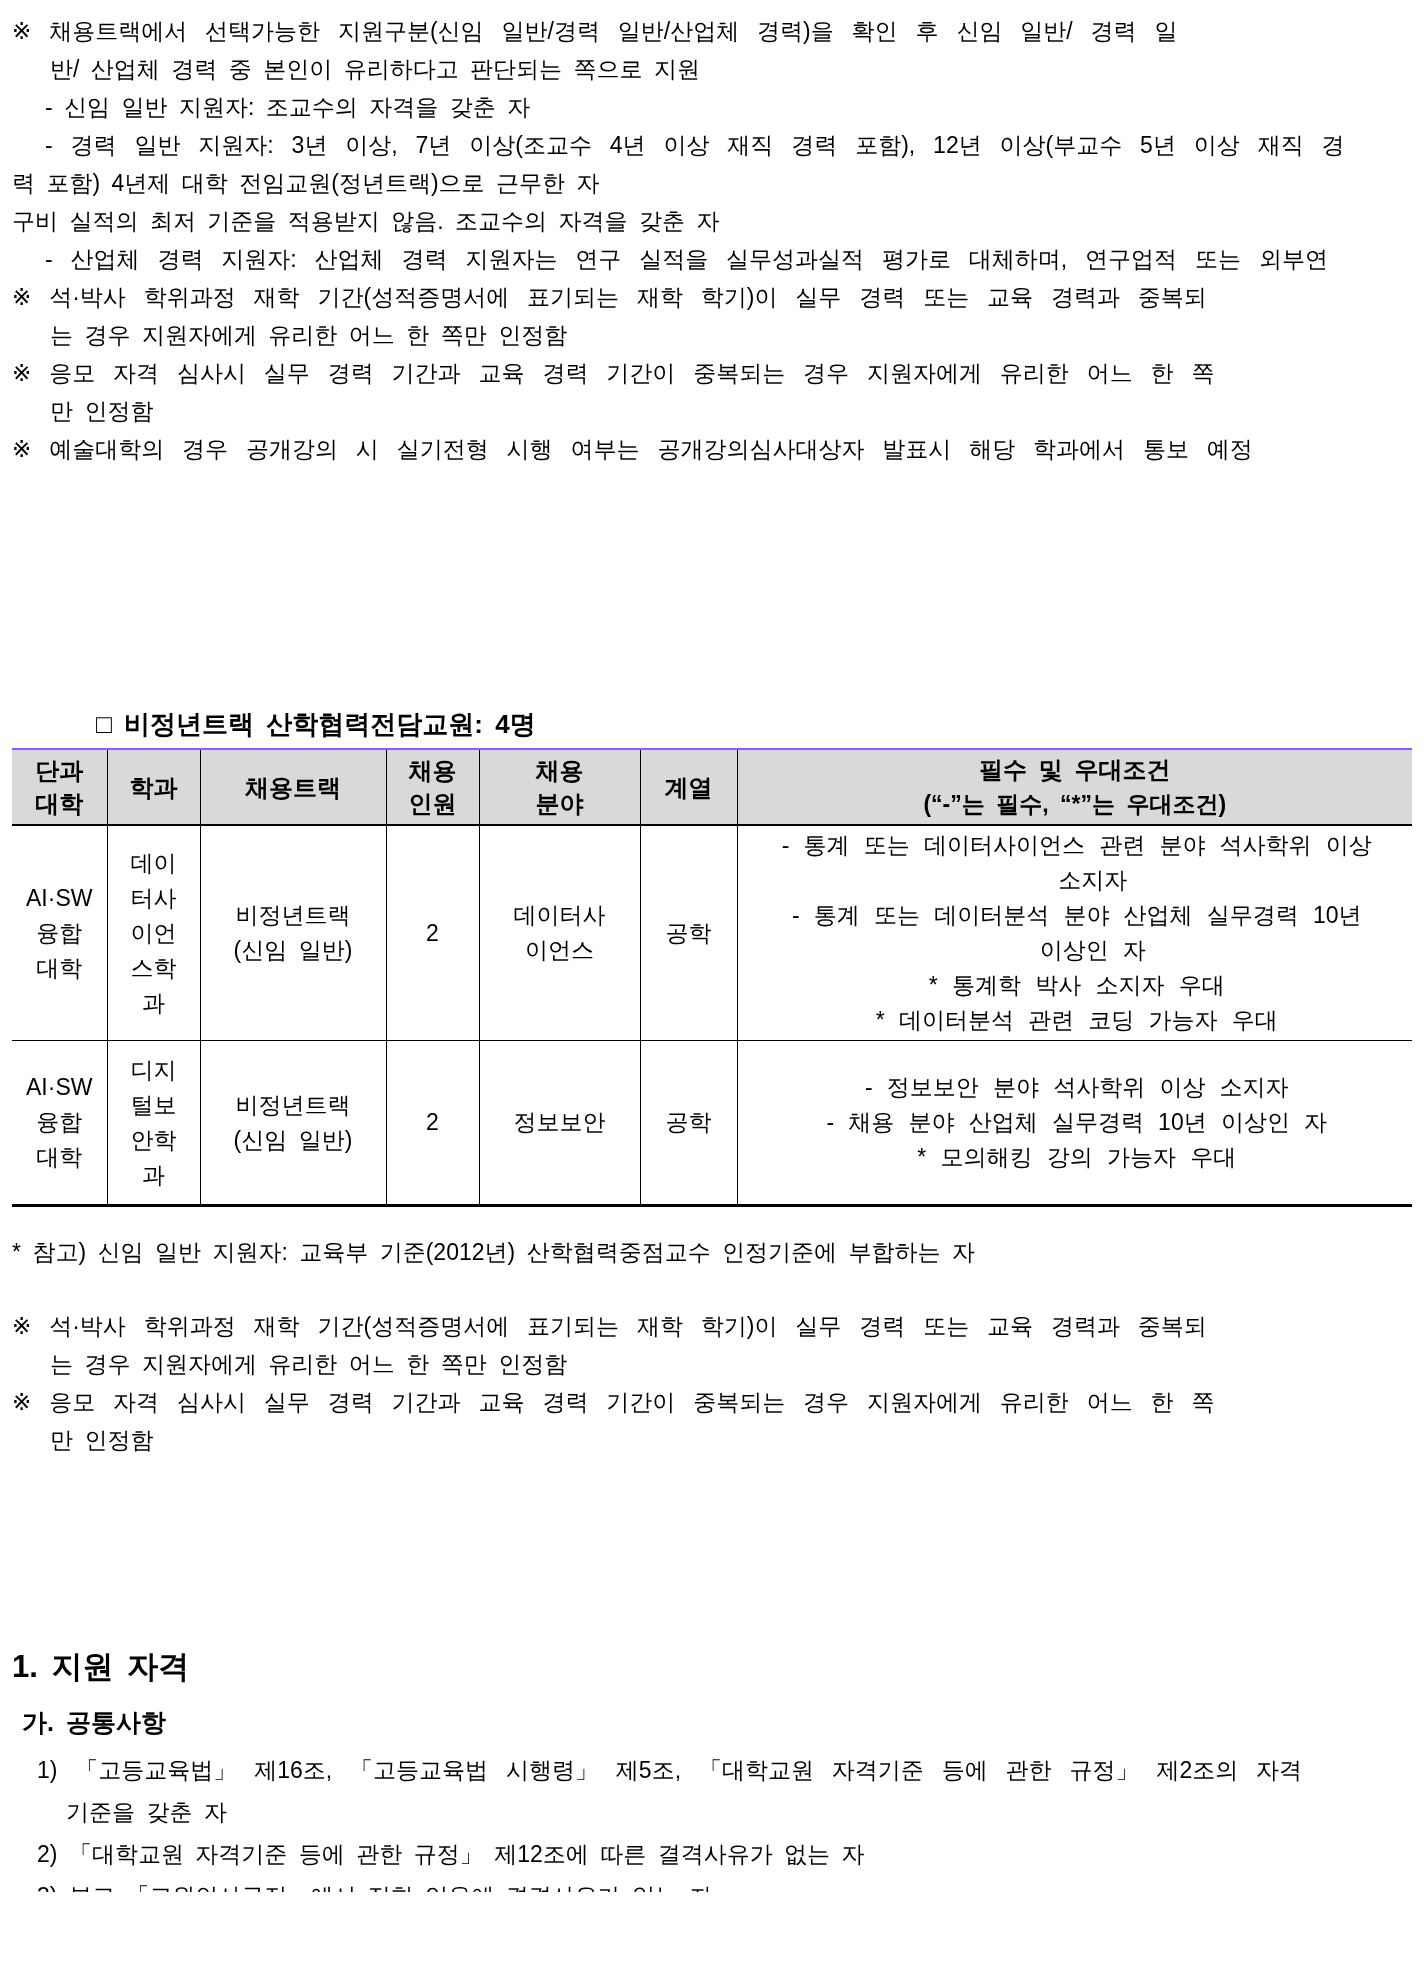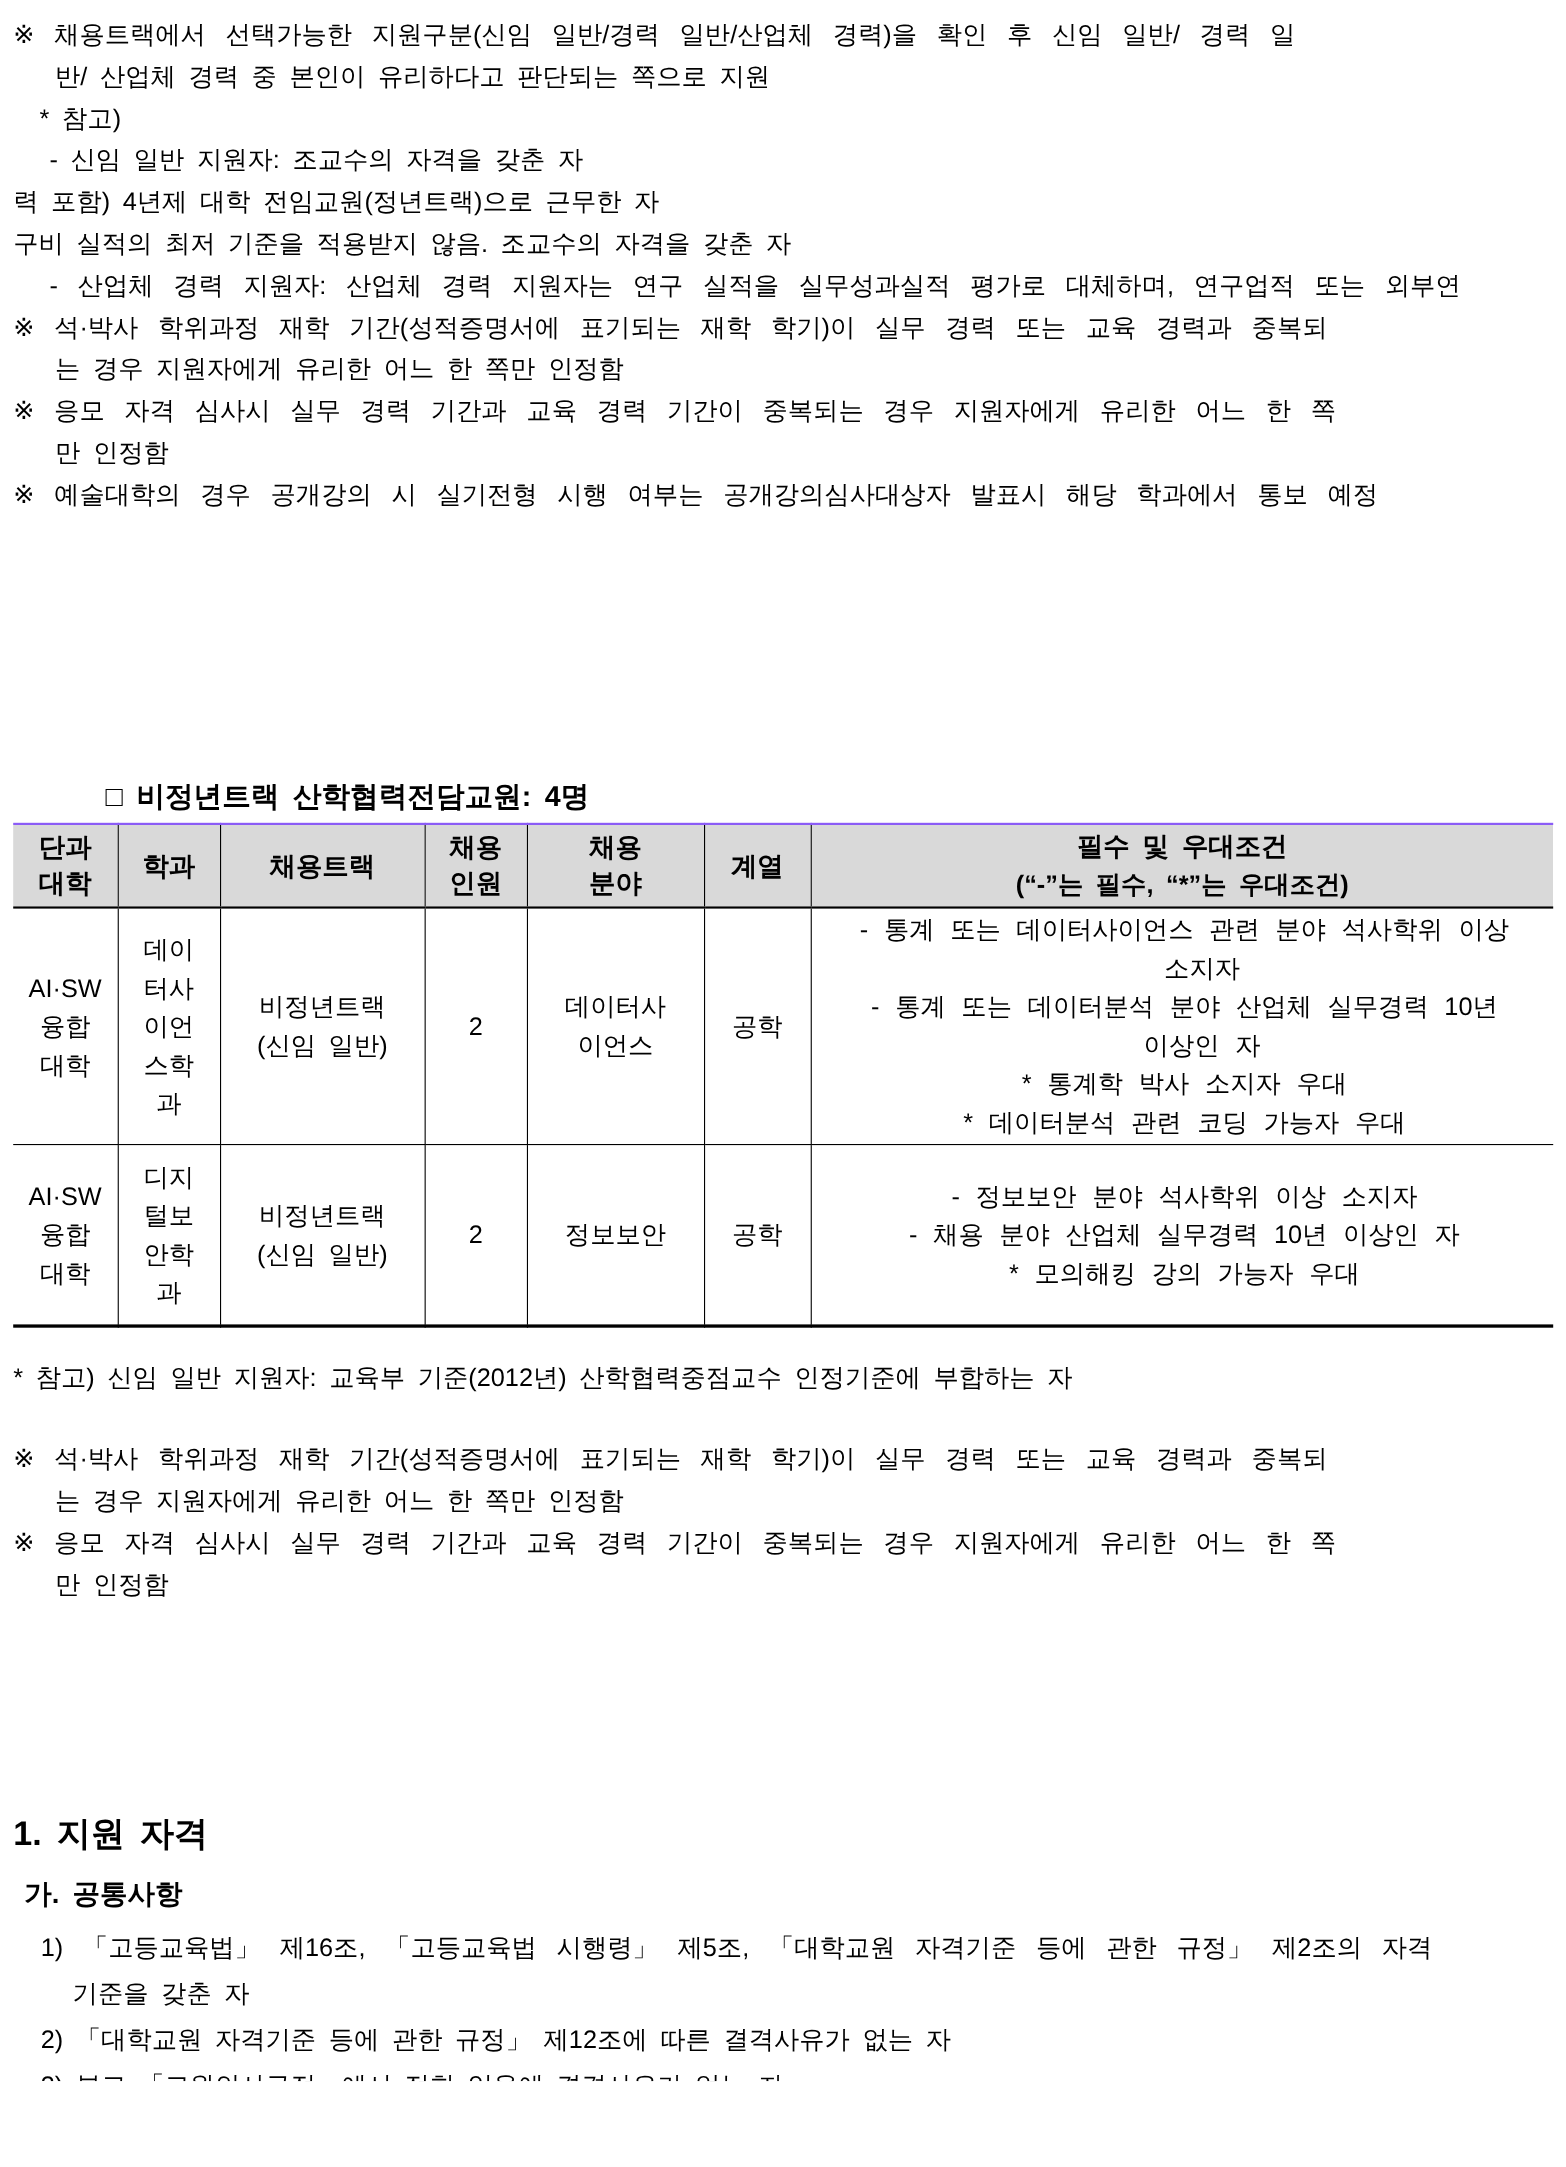--- a/index.html
+++ b/index.html
@@ -99,22 +99,22 @@
   .item { line-height: 42px; }
   .item-first { margin-top: 8px; }
 </style>
 </head>
 <body>
 
 <div class="page">
 
   <div class="ln wide">※ 채용트랙에서 선택가능한 지원구분(신임 일반/경력 일반/산업체 경력)을 확인 후 신임 일반/ 경력 일</div>
   <div class="ln p38">반/ 산업체 경력 중 본인이 유리하다고 판단되는 쪽으로 지원</div>
-  <div class="ln p24">* 참고)</div>
   <div class="ln p33">- 신임 일반 지원자: 조교수의 자격을 갖춘 자</div>
+  <div class="ln p33 wide">- 경력 일반 지원자: 3년 이상, 7년 이상(조교수 4년 이상 재직 경력 포함), 12년 이상(부교수 5년 이상 재직 경</div>
   <div class="ln center">력 포함) 4년제 대학 전임교원(정년트랙)으로 근무한 자</div>
   <div class="ln center">구비 실적의 최저 기준을 적용받지 않음. 조교수의 자격을 갖춘 자</div>
   <div class="ln p33 wide">- 산업체 경력 지원자: 산업체 경력 지원자는 연구 실적을 실무성과실적 평가로 대체하며, 연구업적 또는 외부연</div>
   <div class="ln wide">※ 석·박사 학위과정 재학 기간(성적증명서에 표기되는 재학 학기)이 실무 경력 또는 교육 경력과 중복되</div>
   <div class="ln p38">는 경우 지원자에게 유리한 어느 한 쪽만 인정함</div>
   <div class="ln wide">※ 응모 자격 심사시 실무 경력 기간과 교육 경력 기간이 중복되는 경우 지원자에게 유리한 어느 한 쪽</div>
   <div class="ln p38">만 인정함</div>
   <div class="ln wide">※ 예술대학의 경우 공개강의 시 실기전형 시행 여부는 공개강의심사대상자 발표시 해당 학과에서 통보 예정</div>
 
   <div class="tbl-title">□ 비정년트랙 산학협력전담교원: 4명</div>

